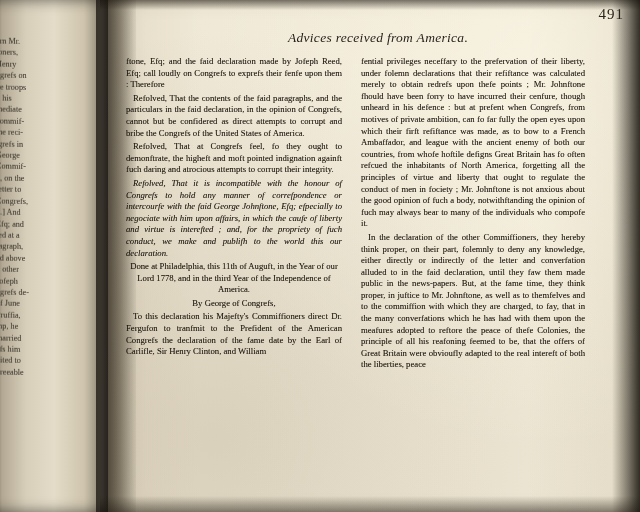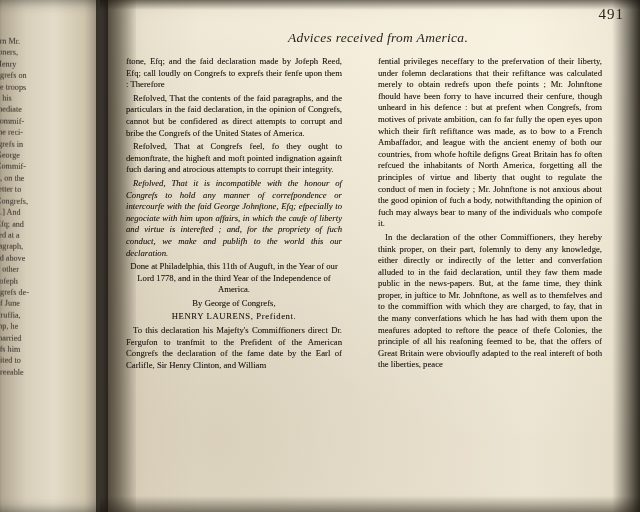--- a/index.html
+++ b/index.html
@@ -114,21 +114,21 @@
   
   .col {
     position: absolute;
     top: 62px;
     color: #201b14;
     font-size: 8.7px;
     line-height: 11.6px;
     text-align: justify;
   }
   .col-left  { left: 18px;  width: 216px; }
-  .col-right { left: 270px; width: 224px; }
+  .col-right { left: 253px; width: 224px; }
 
   .col p { margin: 0 0 2px 0; text-indent: 7px; }
   .col p.noind { text-indent: 0; }
   .col p.it { font-style: italic; }
   .col p.ctr { text-align: center; text-indent: 0; }
   .col p.sc  { text-align: center; text-indent: 0; letter-spacing: 0.6px; }
 
   
   .col, .left-text { text-shadow: 0 0 0.4px rgba(35,25,15,0.4); }
 
@@ -203,21 +203,20 @@
     <div class="folio">491</div>
     <div class="running-head">Advices received from America.</div>
 
     <div class="col col-left" id="col-left">
         <p class="noind">ftone, Efq; and the faid declaration made by Jofeph Reed, Efq; call loudly on Congrefs to exprefs their fenfe upon them : Therefore</p>
         <p>Refolved, That the contents of the faid paragraphs, and the particulars in the faid declaration, in the opinion of Congrefs, cannot but be confidered as direct attempts to corrupt and bribe the Congrefs of the United States of America.</p>
         <p>Refolved, That at Congrefs feel, fo they ought to demonftrate, the higheft and moft pointed indignation againft fuch daring and atrocious attempts to corrupt their integrity.</p>
         <p class="it">Refolved, That it is incompatible with the honour of Congrefs to hold any manner of correfpondence or intercourfe with the faid George Johnftone, Efq; efpecially to negociate with him upon affairs, in which the caufe of liberty and virtue is interefted ; and, for the propriety of fuch conduct, we make and publifh to the world this our declaration.</p>
         <p class="ctr">Done at Philadelphia, this 11th of Auguft, in the Year of our Lord 1778, and in the third Year of the Independence of America.</p>
         <p class="ctr">By George of Congrefs,</p>
-        <p class="sc">HENRY LAURENS, Prefident.</p>
         <p>To this declaration his Majefty's Commiffioners direct Dr. Fergufon to tranfmit to the Prefident of the American Congrefs the declaration of the fame date by the Earl of Carlifle, Sir Henry Clinton, and William</p>
       </div>
     <div class="col col-right" id="col-right">
         <p class="noind">fential privileges neceffary to the prefervation of their liberty, under folemn declarations that their refiftance was calculated merely to obtain redrefs upon thefe points ; Mr. Johnftone fhould have been forry to have incurred their cenfure, though unheard in his defence : but at prefent when Congrefs, from motives of private ambition, can fo far fully the open eyes upon which their firft refiftance was made, as to bow to a French Ambaffador, and league with the ancient enemy of both our countries, from whofe hoftile defigns Great Britain has fo often refcued the inhabitants of North America, forgetting all the principles of virtue and liberty that ought to regulate the conduct of men in fociety ; Mr. Johnftone is not anxious about the good opinion of fuch a body, notwithftanding the opinion of fuch may always bear to many of the individuals who compofe it.</p>
         <p>In the declaration of the other Commiffioners, they hereby think proper, on their part, folemnly to deny any knowledge, either directly or indirectly of the letter and converfation alluded to in the faid declaration, until they faw them made public in the news-papers. But, at the fame time, they think proper, in juftice to Mr. Johnftone, as well as to themfelves and to the commiffion with which they are charged, to fay, that in the many converfations which he has had with them upon the meafures adopted to reftore the peace of thefe Colonies, the principle of all his reafoning feemed to be, that the offers of Great Britain were obvioufly adapted to the real intereft of both the liberties, peace</p>
       </div>
   </div>
 
   <div class="gutter"></div>
   <div class="top-edge"></div>

